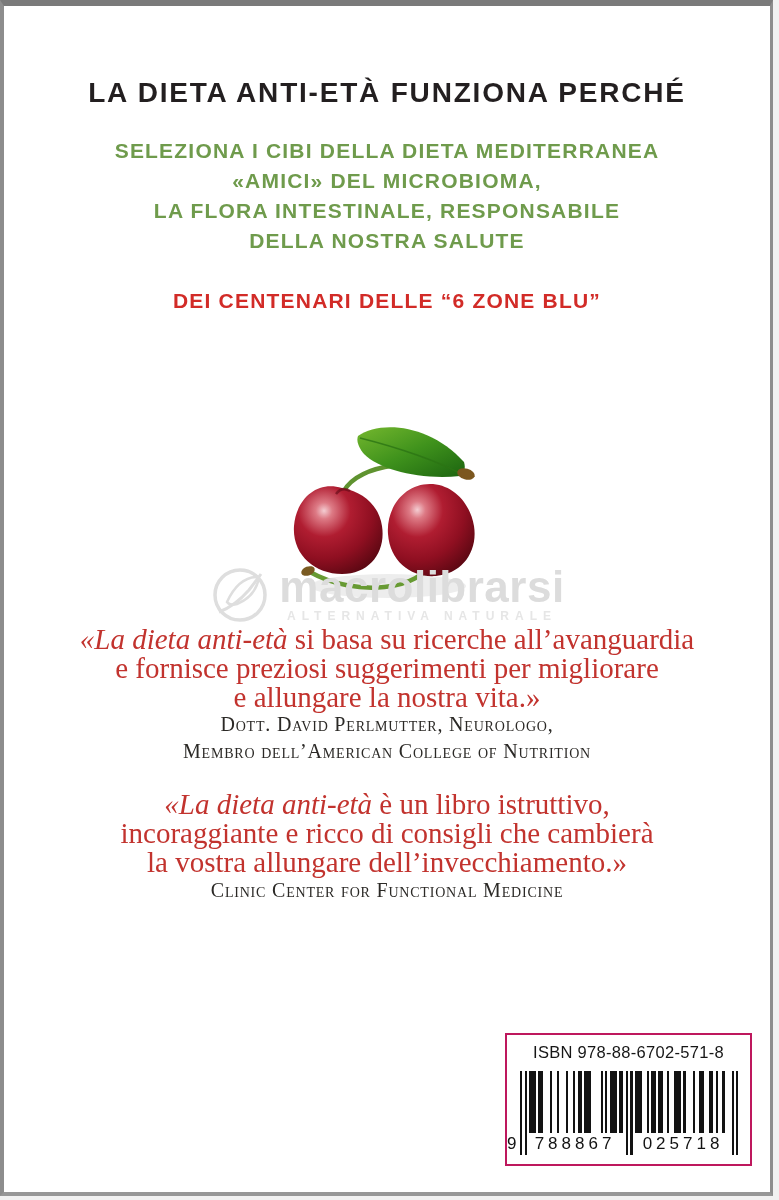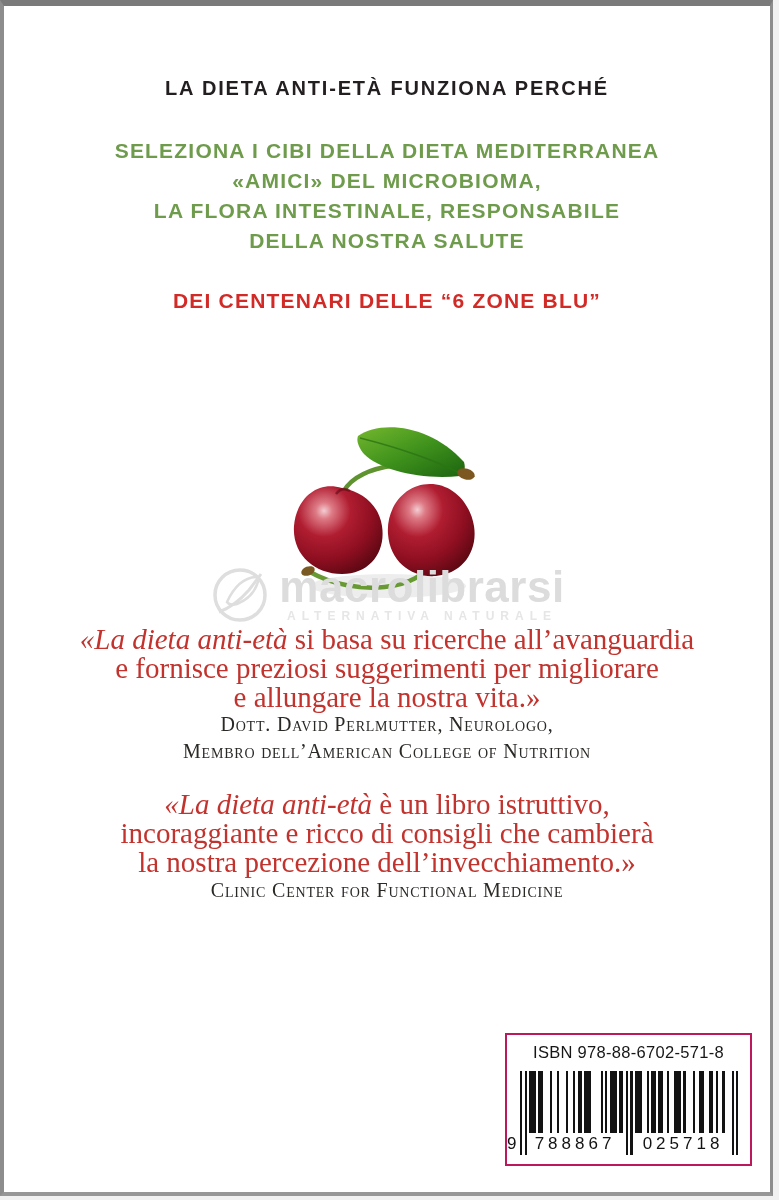--- a/index.html
+++ b/index.html
@@ -4,21 +4,21 @@
 <style>
   html,body{margin:0;padding:0;background:#e9e9e9;}
   .photo{position:relative;width:779px;height:1200px;background:#f1f1f1;overflow:hidden;
          font-family:"Liberation Sans",sans-serif;}
   .page{position:absolute;left:0;top:0;width:773px;height:1196px;box-sizing:border-box;background:#fff;
         border-top:6px solid #7a7a7a;border-left:4px solid #8d8d8d;
         border-right:3px solid #8d8d8d;border-bottom:4px solid #979797;}
   .page > *{position:absolute;}
   .centerblock{left:0;width:766px;text-align:center;}
 
-  .heading{top:71px;font-size:20px;font-weight:bold;letter-spacing:1.8px;
+  .heading{top:71px;font-size:28px;font-weight:bold;letter-spacing:1.8px;
            color:var(--ink,#231f20);}
   .benefit{font-weight:bold;font-size:21px;letter-spacing:1.2px;line-height:30px;}
   .benefit.green{color:var(--green,#6f9b4c);}
   .benefit.red{color:var(--red,#d22b27);}
   .b1{top:130px;} .b2{top:280px;} .b3{top:371px;}
 
   .cherries{top:416px;left:276px;width:220px;height:185px;}
 
   .watermark{top:560px;left:0;width:768px;display:flex;justify-content:center;
              align-items:center;gap:10px;z-index:5;pointer-events:none;}
@@ -114,21 +114,21 @@
       <div>e allungare la nostra vita.»</div>
     </div>
     <div class="centerblock attribution a1">
       <div>Dott. David Perlmutter, Neurologo,</div>
       <div>Membro dell’American College of Nutrition</div>
     </div>
 
     <div class="centerblock quote q2">
       <div><em>«La dieta anti-età</em><span> è un libro istruttivo,</span></div>
       <div>incoraggiante e ricco di consigli che cambierà</div>
-      <div>la nostra percezione dell’invecchiamento.»</div>
+      <div>la vostra allungare dell’invecchiamento.»</div>
     </div>
     <div class="centerblock attribution a2">
       <div>Clinic Center for Functional Medicine</div>
     </div>
 
     <div class="barcode-box">
       <div class="isbn">ISBN 978-88-6702-571-8</div>
       <div class="bars" id="bars">
           <i class="tall" style="left: 0px; width: 2.3px;"></i>
           <i class="tall" style="left: 4.6px; width: 2.3px;"></i>

